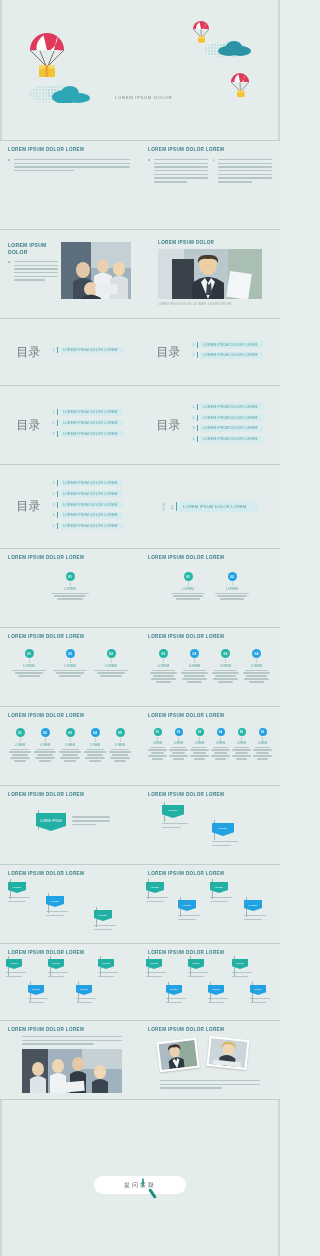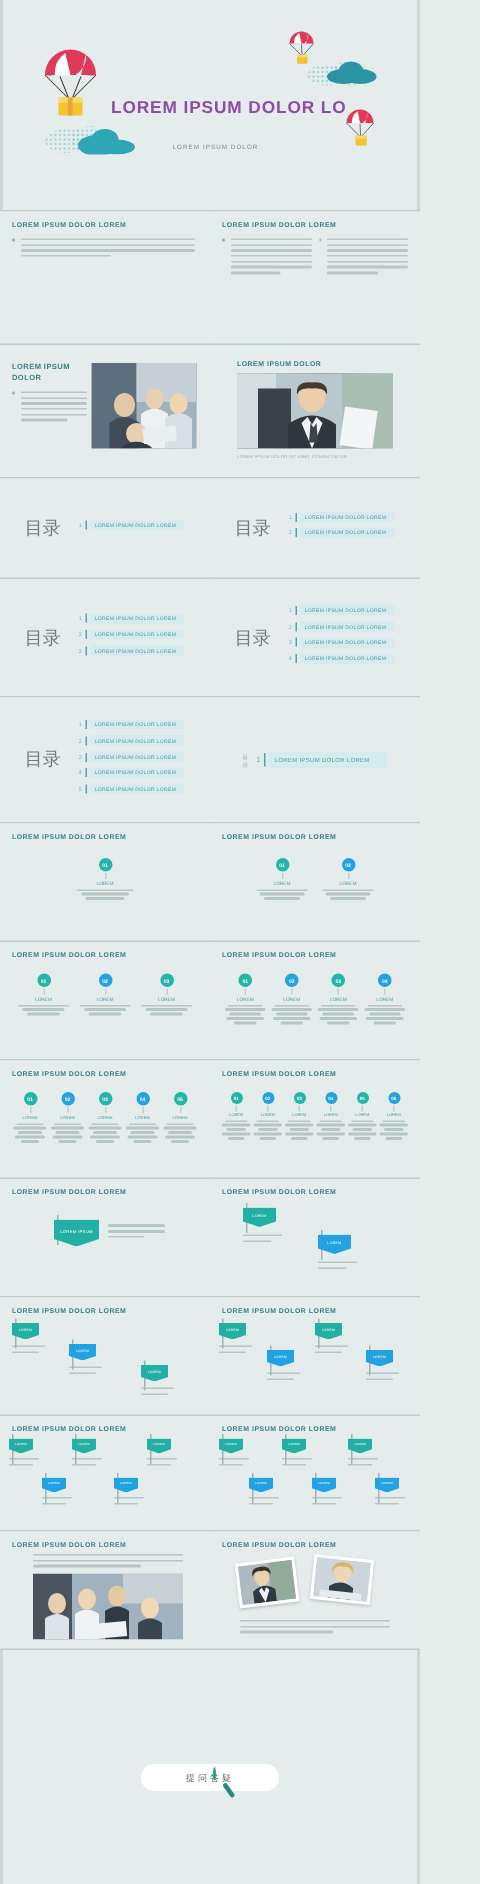--- a/index.html
+++ b/index.html
@@ -175,21 +175,20 @@
       <path d="M14 10 A9 9 0 0 0 17 2.8 L15.5 10 Z" fill="#fff"></path>
       <g stroke="#4a3f3b" stroke-width="0.5" fill="none">
         <line x1="3" y1="10" x2="12" y2="19"></line>
           <line x1="21" y1="10" x2="13" y2="19"></line>
           <line x1="12" y1="10.5" x2="12.4" y2="19"></line>
       </g>
       <rect x="9" y="18.5" width="7.5" height="6.5" rx="0.8" fill="#f4c430"></rect>
       <rect x="9" y="18.5" width="7.5" height="2" fill="#f7d86b"></rect>
     </svg>
 
-    <div class="maintitle">LOREM IPSUM DOLOR LO</div>
     <div class="subtitle">LOREM IPSUM DOLOR</div>
   </div>
   <div class="sep-h"></div>
 
   <div class="row" style="position:relative;height:88px;">
     <div class="sep-v"></div>
     <div class="half slide">
       <div class="s-title">LOREM IPSUM DOLOR LOREM</div>
       <div class="plines" style="width:122px;margin-top:7px;">
         <div style="display:flex;gap:2px;">

